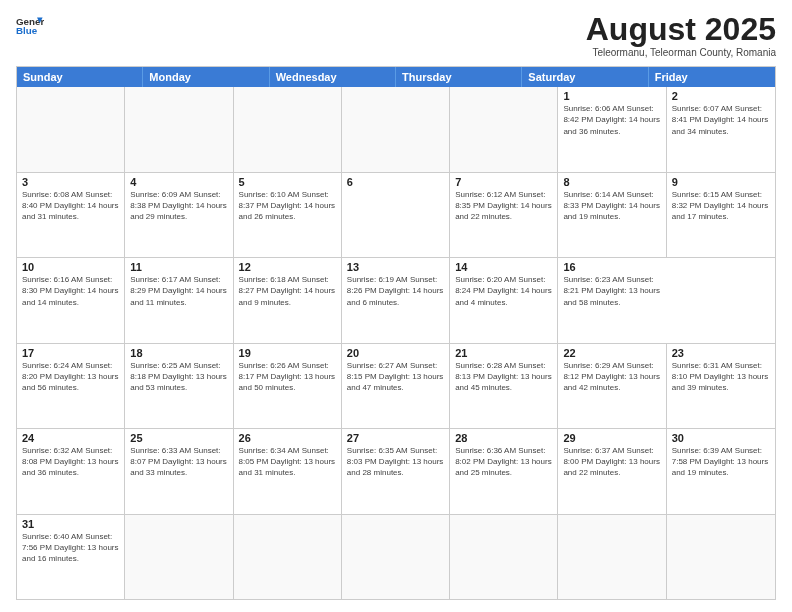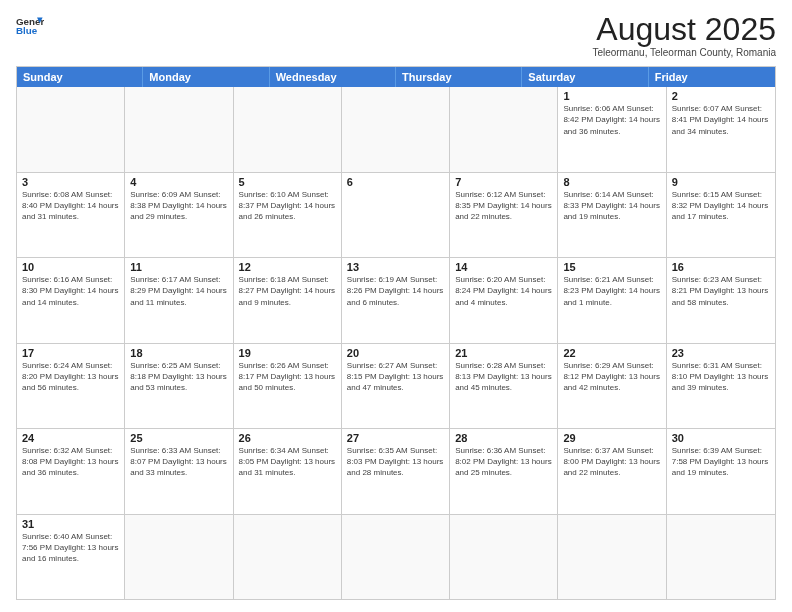--- a/index.html
+++ b/index.html
@@ -30,21 +30,21 @@
     }
     .logo-icon {
       width: 28px;
       height: 28px;
     }
     .title-block {
       text-align: right;
     }
     .month-title {
       font-size: 32px;
-      font-weight: normal;
+      font-weight: bold;
       color: #222;
       line-height: 1.1;
     }
     .location-title {
       font-size: 10px;
       color: #444;
     }
     .calendar {
       border: 1px solid #ccc;
       flex: 1;
@@ -213,26 +213,20 @@
 Sunset: 8:26 PM
 Daylight: 14 hours and 6 minutes.</div>
           </div>
           <div class="cal-cell">
             <span class="day-number">14</span>
             <div class="day-info">Sunrise: 6:20 AM
 Sunset: 8:24 PM
 Daylight: 14 hours and 4 minutes.</div>
           </div>
           <div class="cal-cell">
-            <span class="day-number">15</span>
-            <div class="day-info">Sunrise: 6:21 AM
-Sunset: 8:23 PM
-Daylight: 14 hours and 1 minute.</div>
-          </div>
-          <div class="cal-cell">
             <span class="day-number">16</span>
             <div class="day-info">Sunrise: 6:23 AM
 Sunset: 8:21 PM
 Daylight: 13 hours and 58 minutes.</div>
           </div>
         </div>
         <div class="cal-row">
           <div class="cal-cell">
             <span class="day-number">17</span>
             <div class="day-info">Sunrise: 6:24 AM

